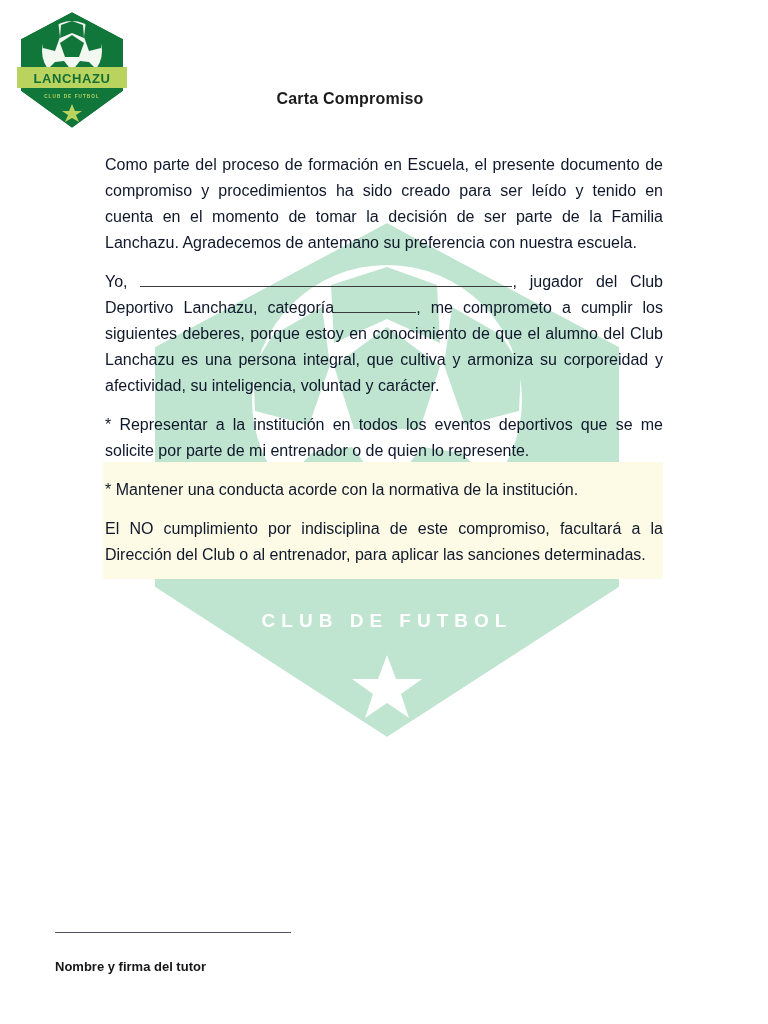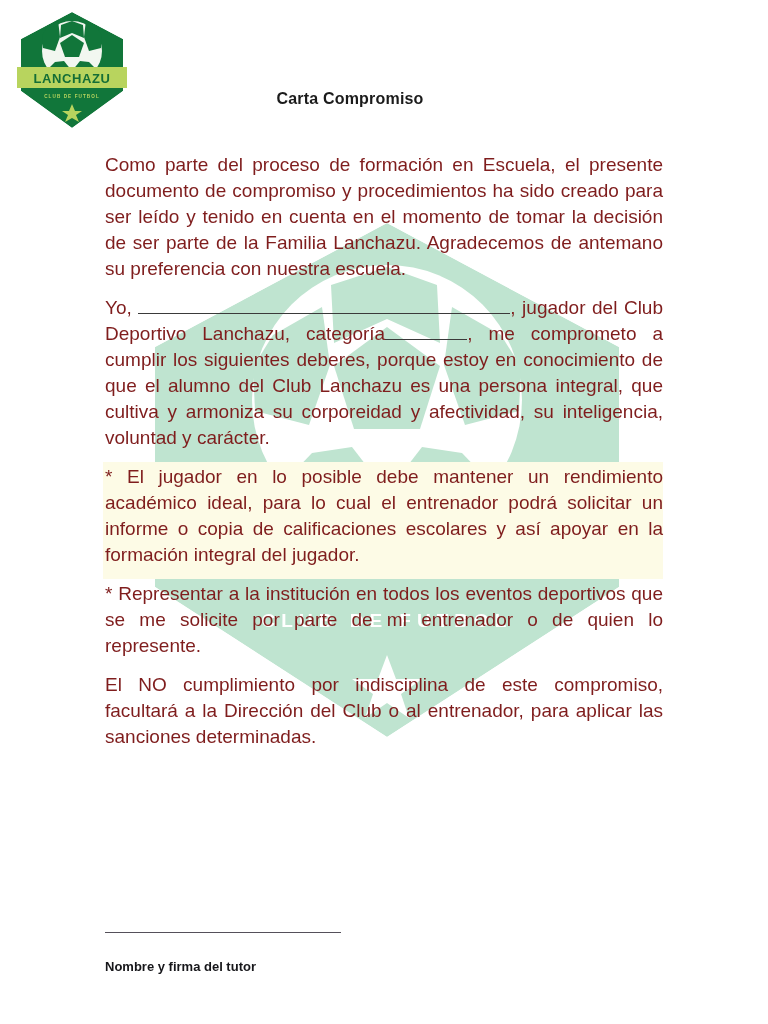--- a/index.html
+++ b/index.html
@@ -67,44 +67,44 @@
   #content {
     position: absolute;
     left: 105px;
     top: 152px;
     width: 558px;
     z-index: 3;
   }
   .para {
     text-align: justify;
     text-justify: inter-word;
-    font-size: 19px;
+    font-size: 16px;
     line-height: 26px;
     margin: 0 0 13px 0;
-    color: #7f1d1d;
+    color: #0f172a;
   }
   .para:last-child { margin-bottom: 0; margin-top: 12px; }
   .blank-line {
     display: inline-block;
     border-bottom: 1px solid #3a3a3a;
     vertical-align: baseline;
     height: 13px;
   }
   .blank-long  { width: 372px; }
   .blank-short { width: 82px;  }
 
   
   #signatures {
     position: absolute;
     left: 0;
     top: 932px;
     width: 768px;
     display: flex;
     justify-content: space-between;
-    padding: 0 105px;
+    padding: 0 55px;
     box-sizing: border-box;
     z-index: 3;
   }
   .sig-block { width: 236px; }
   .sig-line {
     border-top: 1.6px solid #55505a;
     height: 0;
     margin-bottom: 26px;
   }
   .sig-label {
@@ -182,22 +182,22 @@
 
 <div id="content">
 
   <p class="para">Como parte del proceso de formación en Escuela, el presente documento de compromiso y procedimientos ha sido creado para ser leído y tenido en cuenta en el momento de tomar la decisión de ser parte de la Familia Lanchazu. Agradecemos de antemano su preferencia con nuestra escuela.</p>
 
   <p class="para">
     <span>Yo,</span>
     <span class="blank-line blank-long"></span><span>, jugador del Club Deportivo Lanchazu, categoría</span><span class="blank-line blank-short"></span><span>, me comprometo a cumplir los siguientes deberes, porque estoy en conocimiento de que el alumno del Club Lanchazu es una persona integral, que cultiva y armoniza su corporeidad y afectividad, su inteligencia, voluntad y carácter.</span>
   </p>
 
-  <p class="para">* El jugador en lo posible debe mantener un rendimiento académico ideal, para lo cual el entrenador podrá solicitar un informe o copia de calificaciones escolares y así apoyar en la formación integral del jugador.</p>
   <p class="para">* Representar a la institución en todos los eventos deportivos que se me solicite por parte de mi entrenador o de quien lo represente.</p>
+  <p class="para">* Mantener una conducta acorde con la normativa de la institución.</p>
   <p class="para">El NO cumplimiento por indisciplina de este compromiso, facultará a la Dirección del Club o al entrenador, para aplicar las sanciones determinadas.</p>
 
 </div>
 
 <div id="signatures">
   <div class="sig-block left">
     <div class="sig-line"></div>
     <div class="sig-label">Nombre y firma del tutor</div>
   </div>
 </div>

